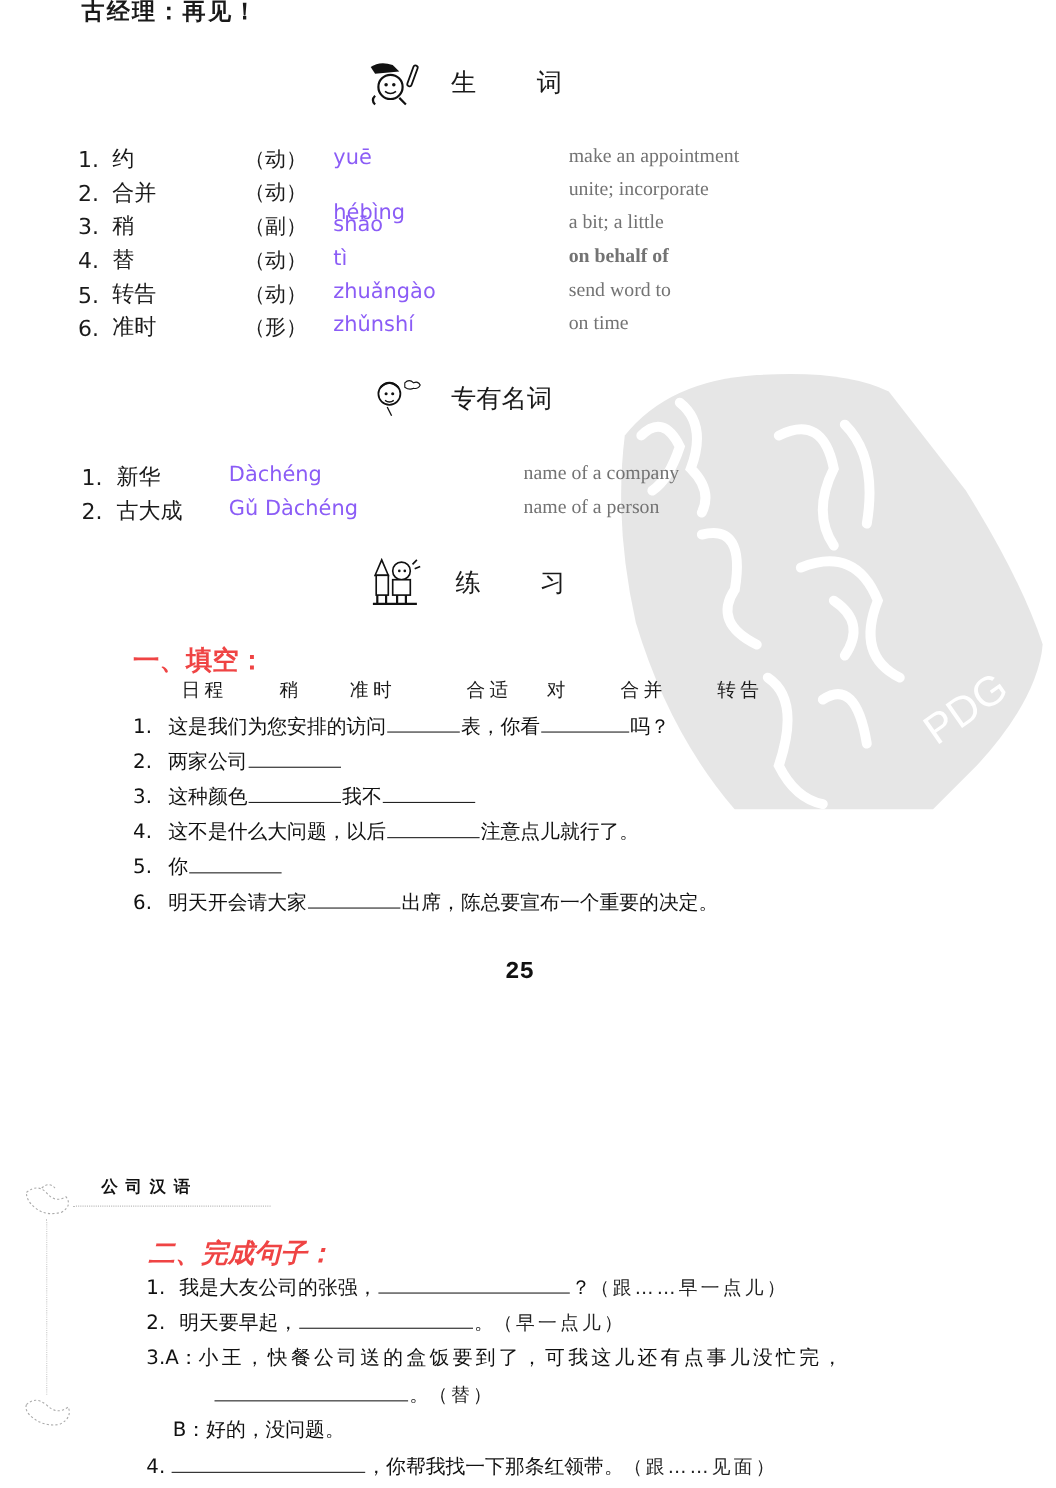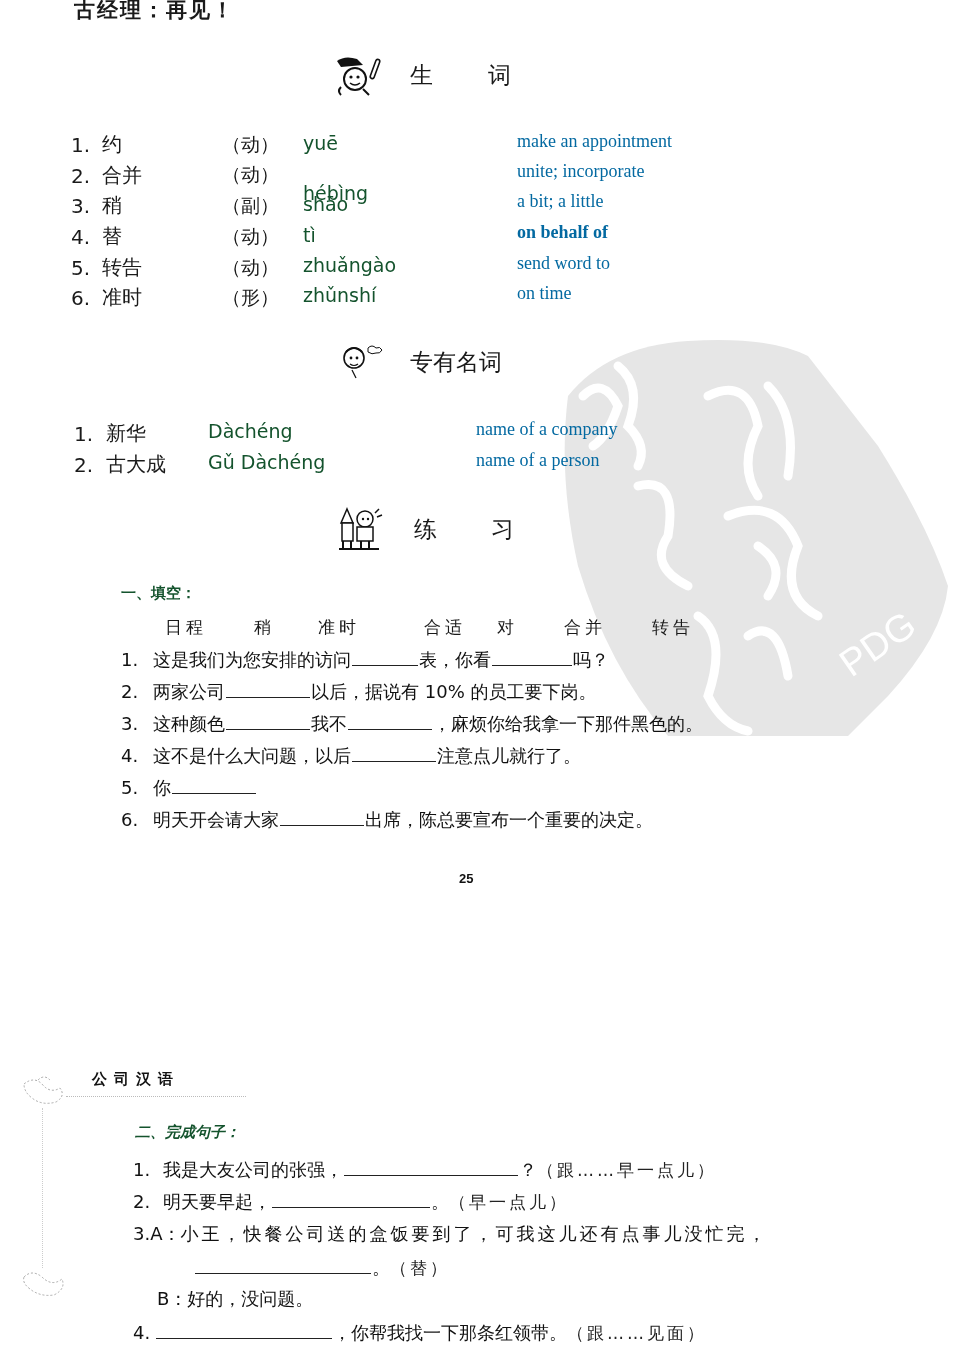--- a/index.html
+++ b/index.html
@@ -53,33 +53,33 @@
       color: #1a1a1a;
     }
     .vocab-pos {
       font-family: "DejaVu Sans", "Liberation Sans", sans-serif;
       font-size: 19px;
       color: #1a1a1a;
     }
     .vocab-pinyin {
       font-family: "DejaVu Sans", "Liberation Sans", sans-serif;
       font-size: 19px;
-      color: #14532d;
+      color: #8b5cf6;
     }
     .vocab-en {
       font-family: "Liberation Serif", "DejaVu Serif", serif;
       font-size: 18px;
-      color: #0369a1;
+      color: #737373;
     }
 
     .exercise-heading {
       font-family: "DejaVu Sans", "Liberation Sans", sans-serif;
-      font-size: 15px;
+      font-size: 24px;
       font-weight: bold;
-      color: #14532d;
+      color: #ef4444;
     }
     .word-bank-item {
       font-family: "DejaVu Sans", "Liberation Sans", sans-serif;
       font-size: 17px;
       letter-spacing: 4px;
       color: #1a1a1a;
     }
     .exercise-line {
       font-family: "DejaVu Sans", "Liberation Sans", sans-serif;
       font-size: 18px;
@@ -95,23 +95,23 @@
       vertical-align: baseline;
     }
     .hint {
       font-family: "DejaVu Sans", "Liberation Sans", sans-serif;
       font-size: 17px;
       letter-spacing: 3px;
       color: #222;
     }
 
     .page-number {
-      font-family: Liberation Sans, sans-serif;
+      font-family: Liberation Mono, monospace;
       font-weight: bold;
-      font-size: 13px;
+      font-size: 22px;
       left: 459px;
       top: 871px;
     }
 
     .running-header {
       font-family: "DejaVu Sans", "Liberation Sans", sans-serif;
       font-size: 15px;
       letter-spacing: 7px;
       left: 92px;
       top: 1070px;
@@ -270,29 +270,27 @@
       <span>这是我们为您安排的访问</span>
       <span class="blank" style="width:66px;"></span>
       <span>表，你看</span>
       <span class="blank" style="width:80px;"></span>
       <span>吗？</span>
     </div>
     <div class="abs exercise-line" style="left:121px; top:679px;">
       <span style="width:32px;">2.</span>
       <span>两家公司</span>
       <span class="blank" style="width:84px;"></span>
-      <span>以后，据说有 10% 的员工要下岗。</span>
     </div>
     <div class="abs exercise-line" style="left:121px; top:711px;">
       <span style="width:32px;">3.</span>
       <span>这种颜色</span>
       <span class="blank" style="width:84px;"></span>
       <span>我不</span>
       <span class="blank" style="width:84px;"></span>
-      <span>，麻烦你给我拿一下那件黑色的。</span>
     </div>
     <div class="abs exercise-line" style="left:121px; top:743px;">
       <span style="width:32px;">4.</span>
       <span>这不是什么大问题，以后</span>
       <span class="blank" style="width:84px;"></span>
       <span>注意点儿就行了。</span>
     </div>
     <div class="abs exercise-line" style="left:121px; top:775px;">
       <span style="width:32px;">5.</span>
       <span>你</span>

